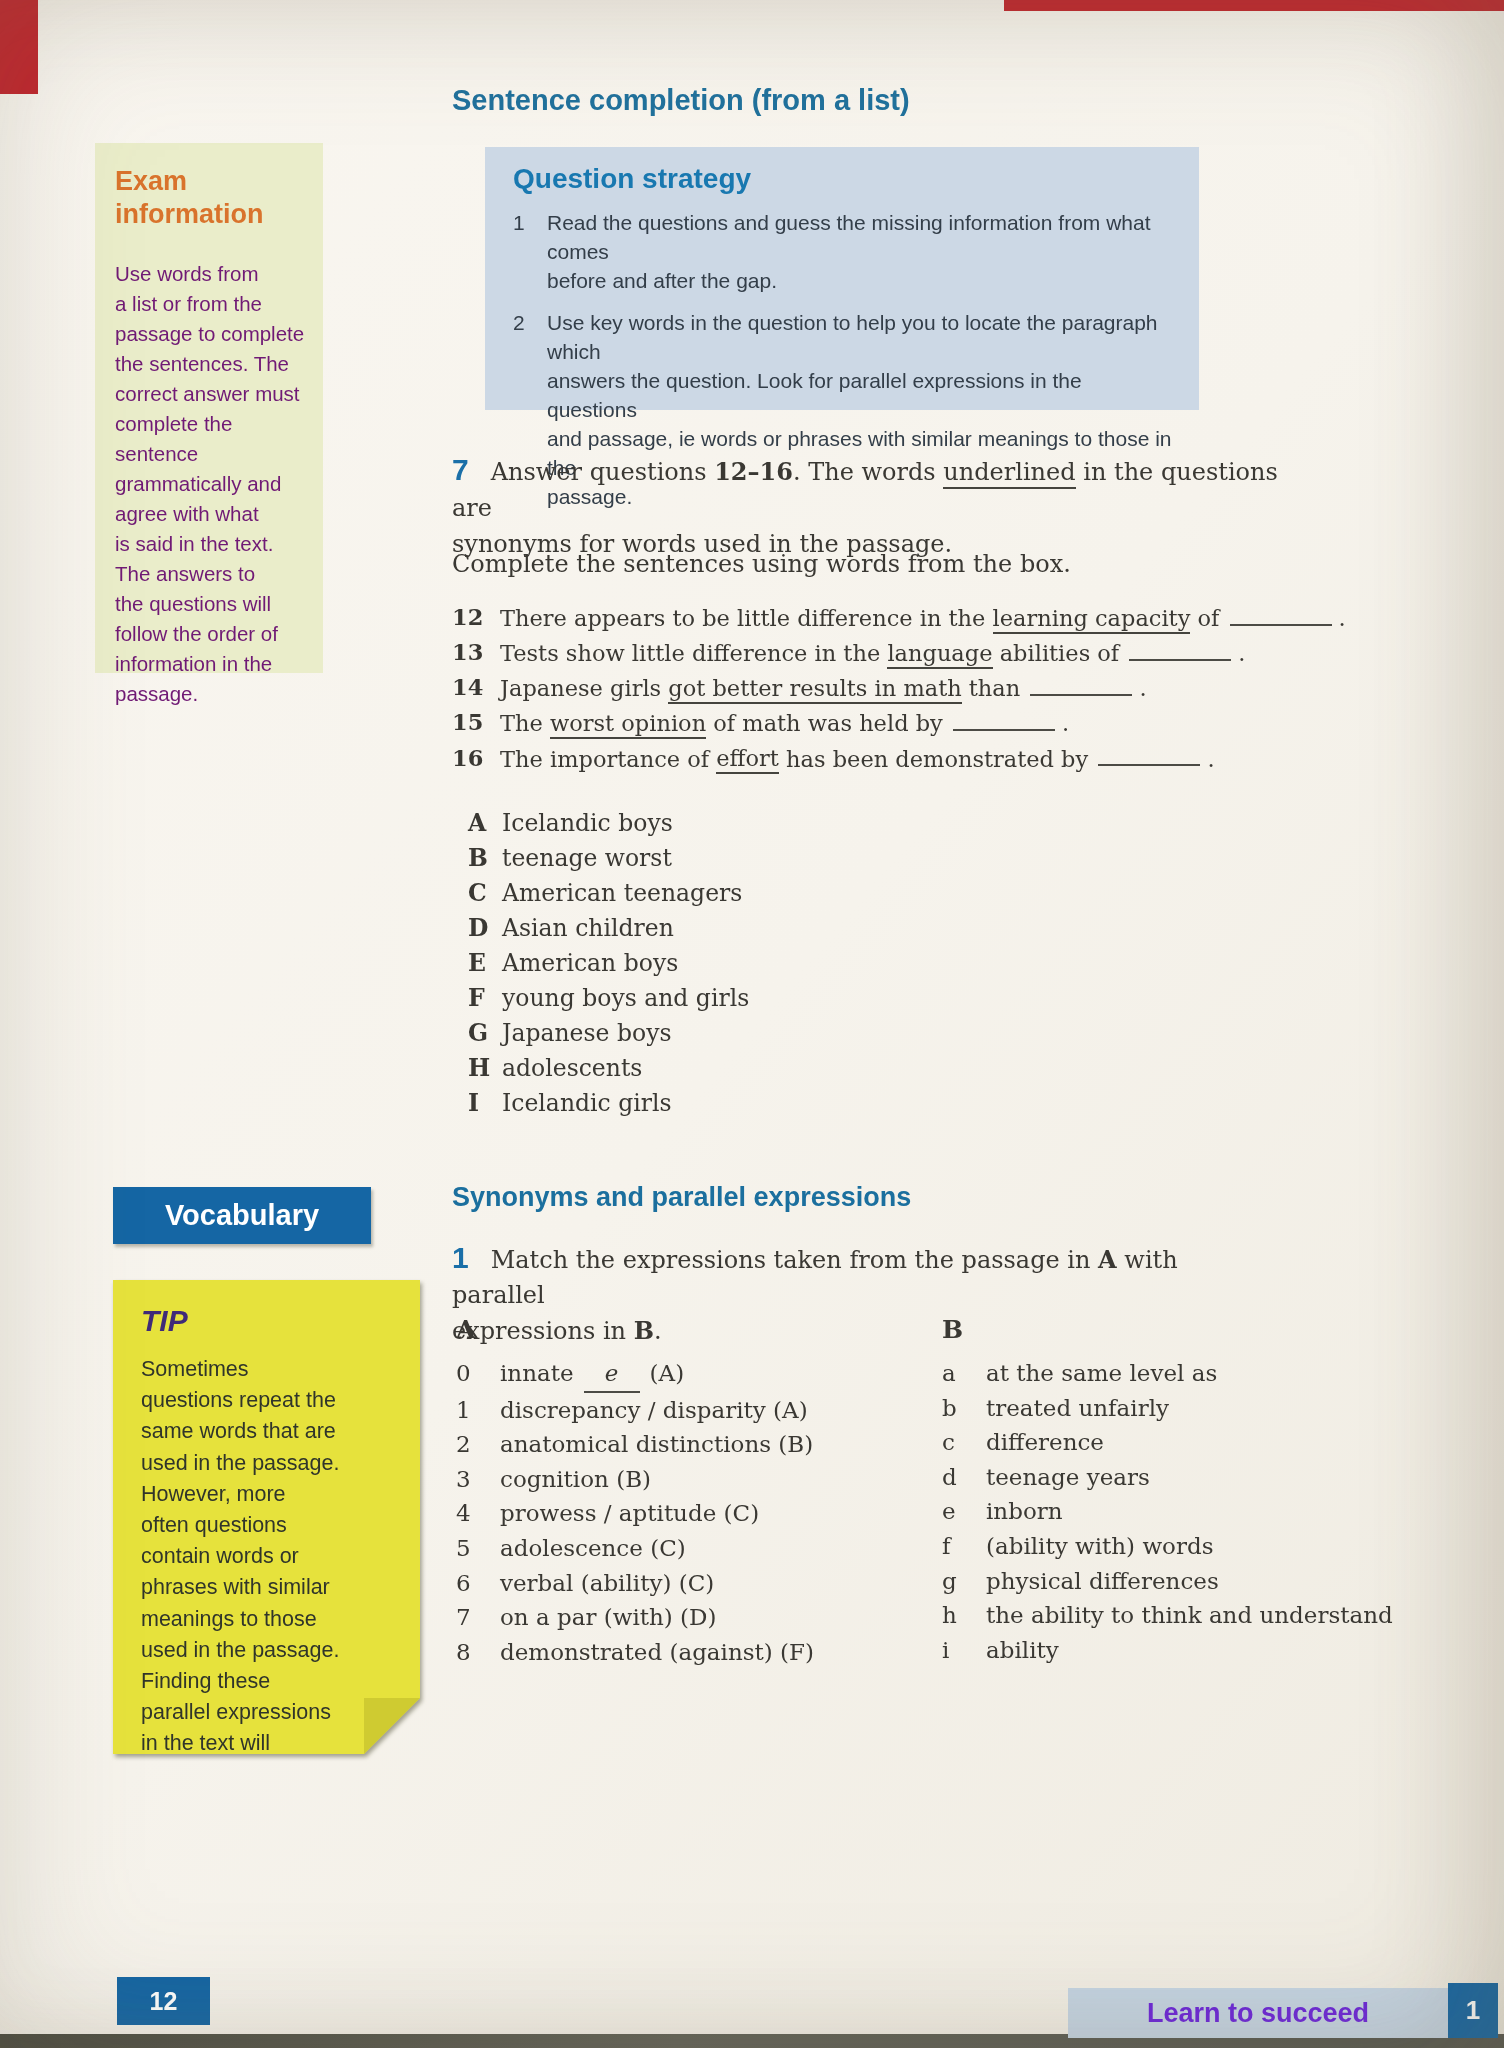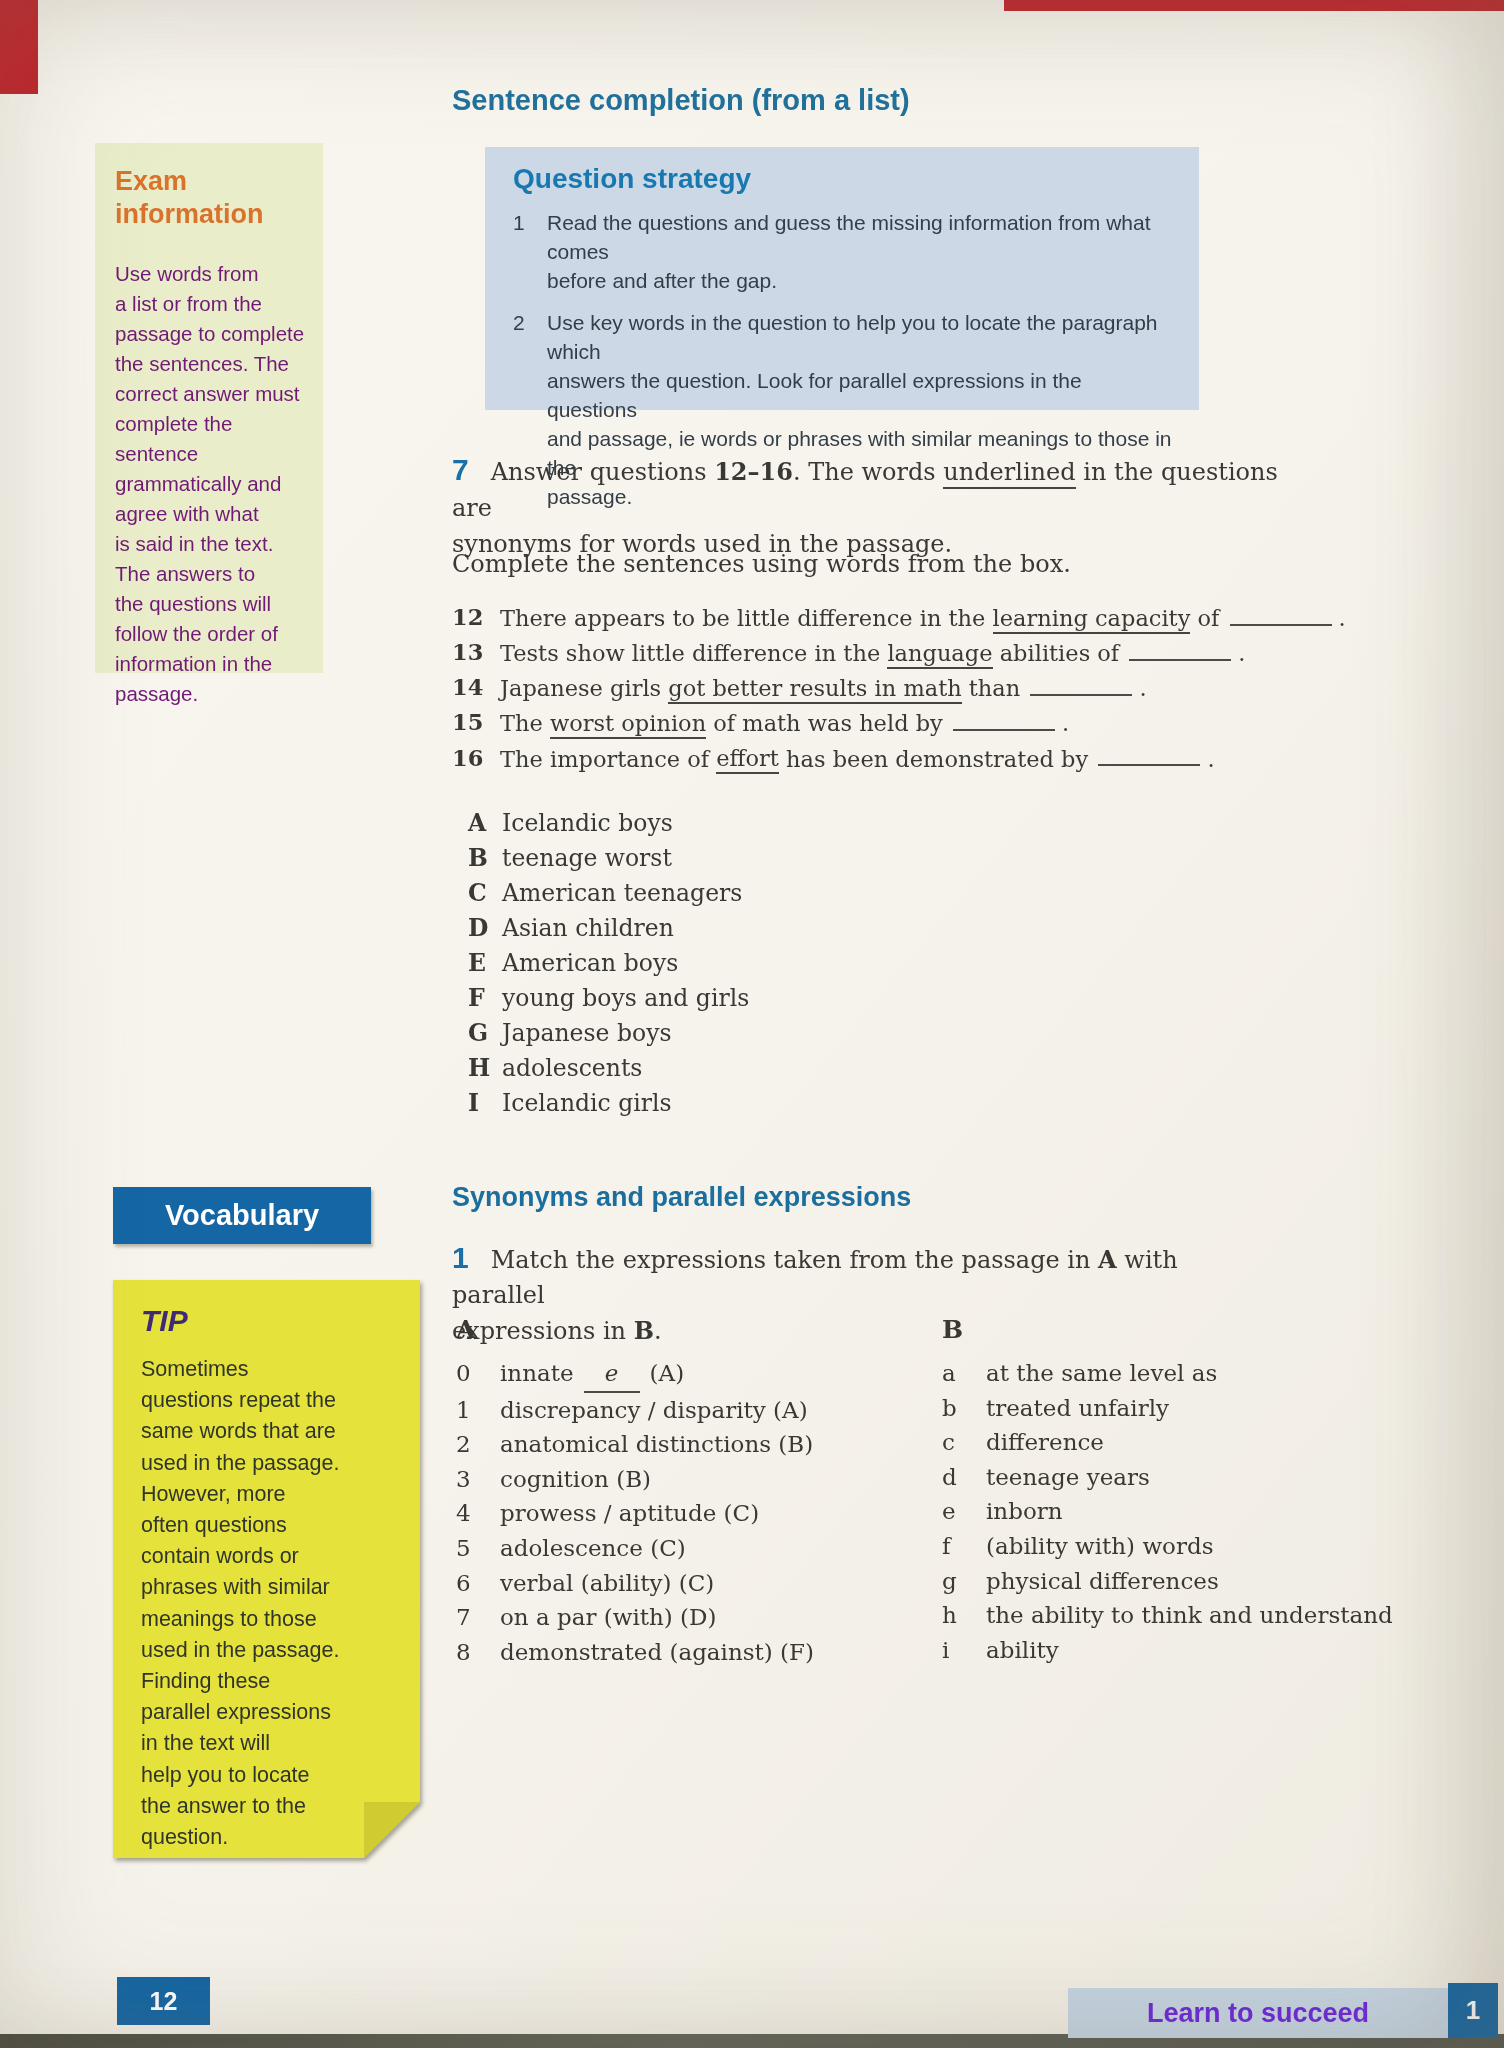--- a/index.html
+++ b/index.html
@@ -25,21 +25,21 @@
   .exam-box { left:95px; top:143px; width:228px; height:530px; background:#eaedca;
               box-sizing:border-box; padding:22px 6px 16px 20px; }
   .exam-title { font-size:27px; font-weight:bold; color:#d9732c; line-height:33px; white-space:pre-line; }
   .exam-body  { margin-top:28px; font-size:20.5px; color:#701a75; line-height:30px; white-space:pre-line; }
 
   .vocab-bar { left:113px; top:1187px; width:258px; height:57px; background:#1566a4;
                display:flex; align-items:center; justify-content:center;
                color:#ffffff; font-size:29px; font-weight:bold;
                box-shadow:2px 3px 3px rgba(70,70,50,.35); }
 
-  .tip-wrap { left:113px; top:1280px; width:307px; height:578px;
+  .tip-wrap { left:113px; top:1280px; width:307px; height:474px;
               filter: drop-shadow(2px 3px 2px rgba(60,60,30,.45)); }
   .tip-box  { position:absolute; inset:0; background:#e6e23c; box-sizing:border-box;
               padding:24px 18px 0 28px;
               clip-path: polygon(0 0, 100% 0, 100% calc(100% - 56px), calc(100% - 56px) 100%, 0 100%); }
   .tip-box::after { content:""; position:absolute; right:0; bottom:0; width:56px; height:56px;
               background:#cfcb31; clip-path: polygon(0 0, 100% 0, 0 100%); }
   .tip-title { font-size:30px; font-weight:bold; font-style:italic; color:#3f2a78; }
   .tip-body  { margin-top:16px; font-size:21.5px; line-height:31.2px; color:#30352a; white-space:pre-line; }
 
   

